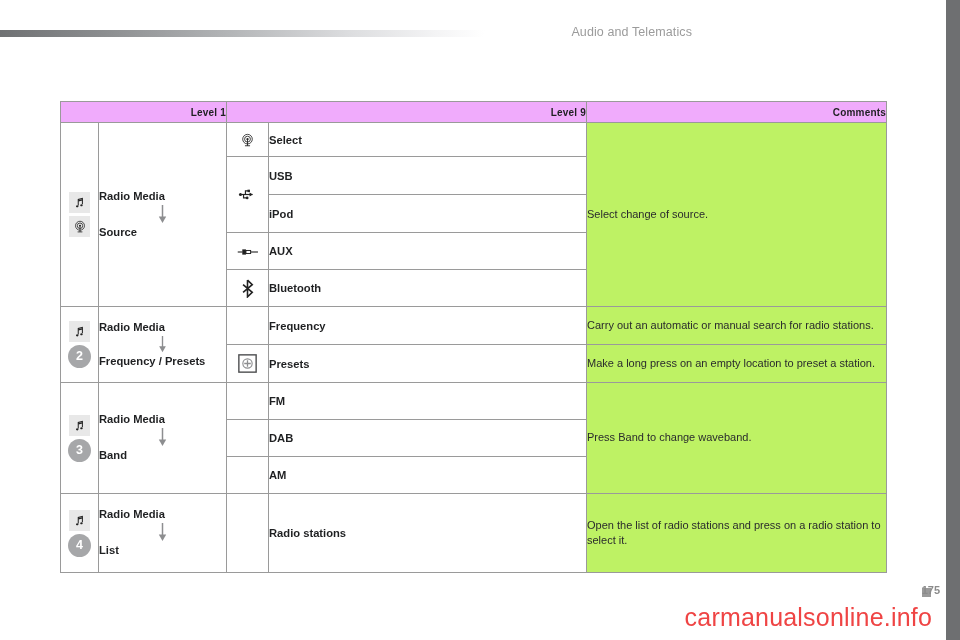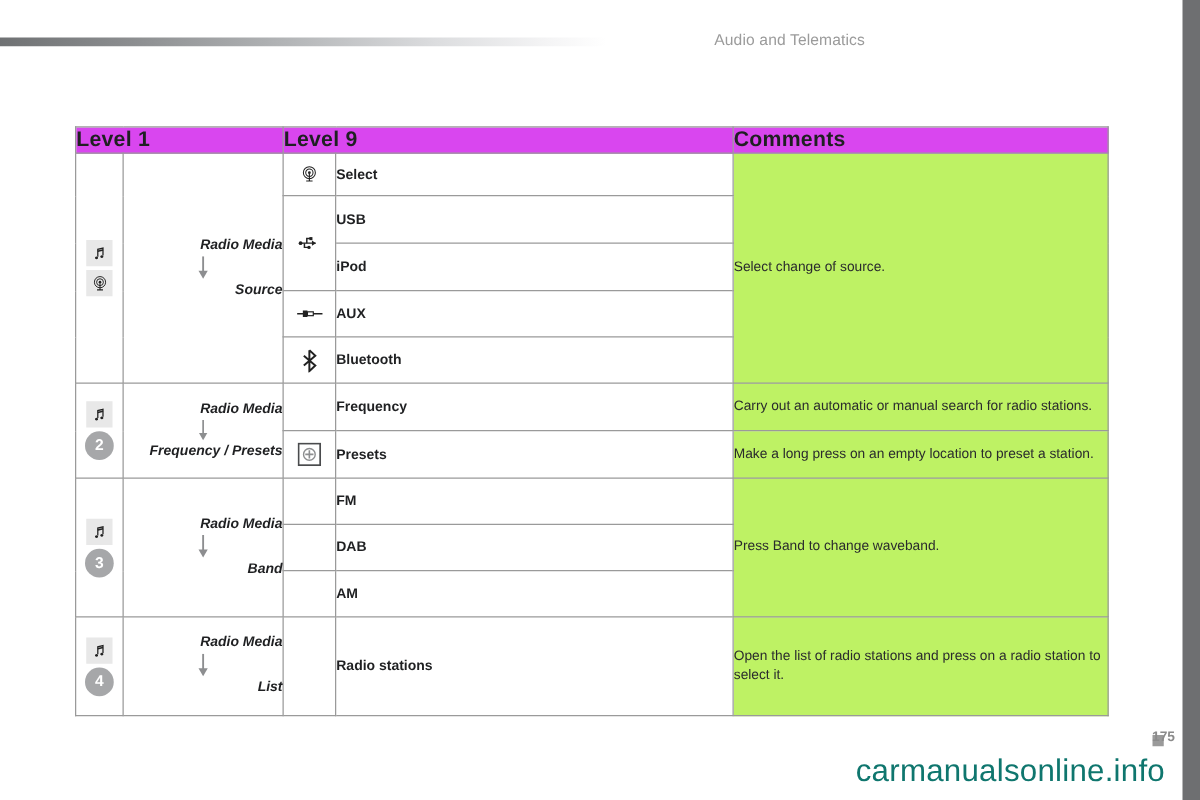--- a/index.html
+++ b/index.html
@@ -38,26 +38,26 @@
     width:826px;
     border-collapse:collapse;
     table-layout:fixed;
   }
   .matrix td, .matrix th{
     border:1px solid #9a9a9a;
     padding:0;
     vertical-align:middle;
   }
   .matrix thead th{
-    background:#d946ef;
+    background:#f0abfc;
     height:20px;
-    font-size:17px;
+    font-size:10px;
     font-weight:bold;
     color:#1f2022;
-    text-align:left;
+    text-align:right;
     letter-spacing:.2px;
   }
 
   
   .col-badge   {width:38px;}
   .col-level1  {width:128px;}
   .col-l2icon  {width:42px;}
   .col-l2label {width:318px;}
   .col-comment {width:300px;}
 
@@ -79,21 +79,21 @@
   .num-badge{
     width:23px;height:23px;border-radius:50%;
     background:#a6a7a9;
     color:#ffffff;
     font-size:12.5px;font-weight:bold;
     display:flex;align-items:center;justify-content:center;
     line-height:1;
   }
 
   
-  .path-cell{ text-align:right; padding:6px 4px;font-style:italic; }
+  .path-cell{ text-align:left; padding:6px 4px; }
   .path-top, .path-bottom{
     font-size:11.2px;font-weight:bold;color:#1f2022;line-height:1.22;
   }
   .path-arrow{
     display:block; margin:1px auto 1px;
   }
 
   
   .l2-icon-cell{ text-align:center; vertical-align:middle; }
   .l2-icon-cell svg{display:inline-block;vertical-align:middle;}
@@ -110,21 +110,21 @@
     color:#2a2b2d;
     line-height:1.38;
     vertical-align:middle;
   }
   .nb-bottom{border-bottom:none;}
 
   
   .watermark{
     position:absolute; left:0; top:603px; width:932px;
     text-align:right;
-    font-size:25px; color:#0f766e;
+    font-size:25px; color:#ef4444;
     letter-spacing:.2px;
     white-space:nowrap;
   }
   .page-number{
     position:absolute; right:20px; top:584px;
     font-size:11px; font-weight:bold; color:#8b8b8b;
   }
   .foot-square{
     position:absolute; right:29px; top:588px;
     width:9px;height:9px;background:#9a9a9a;

